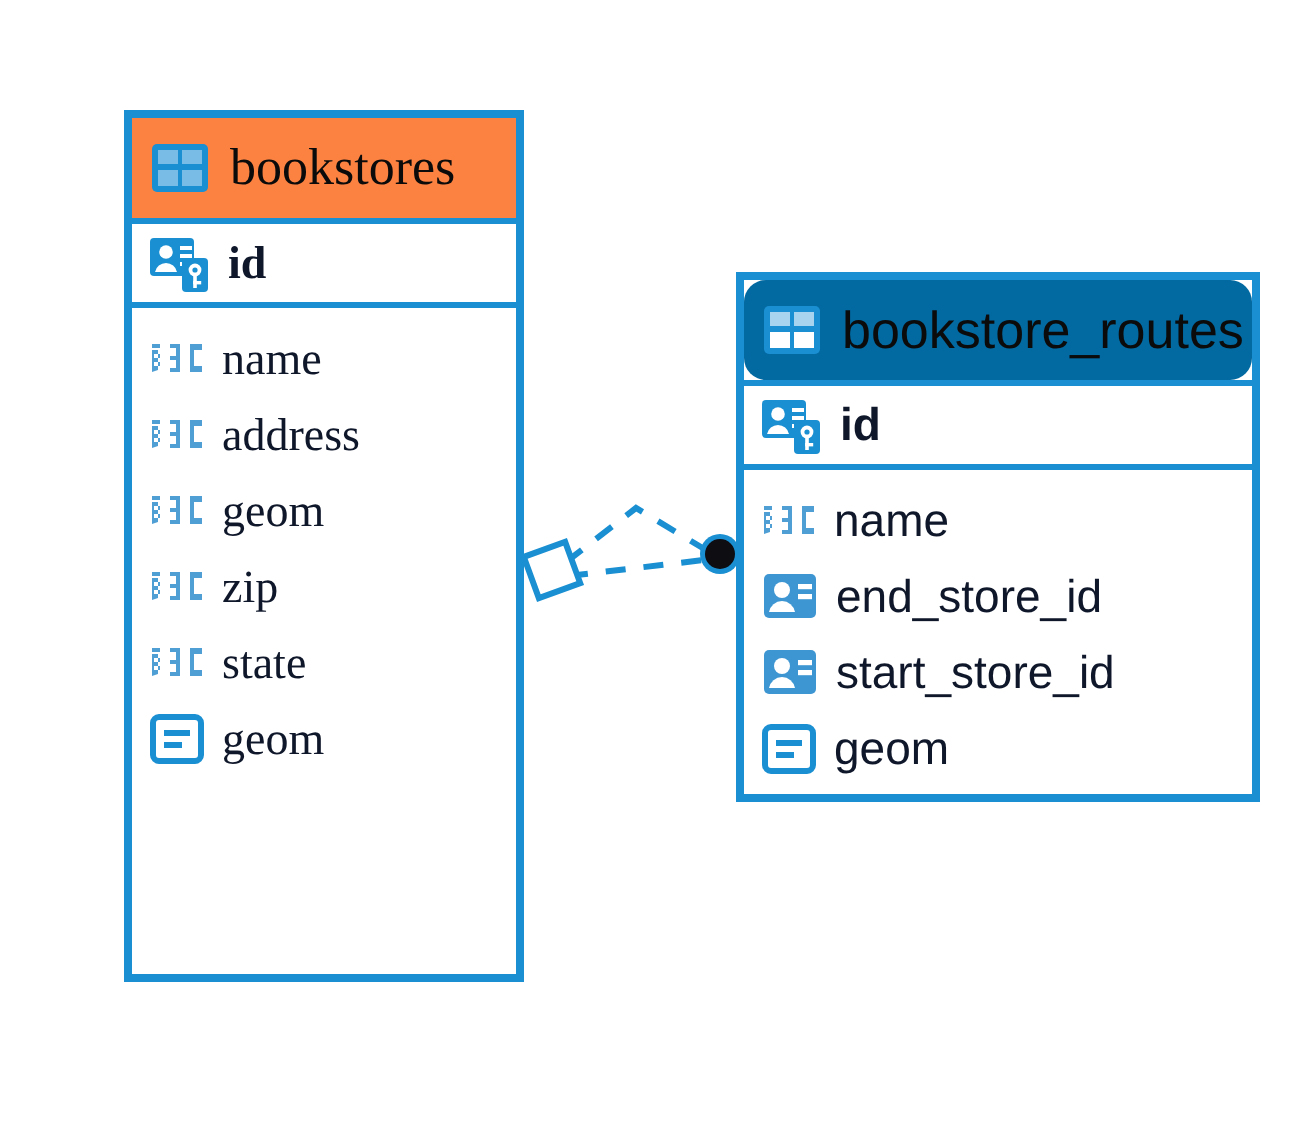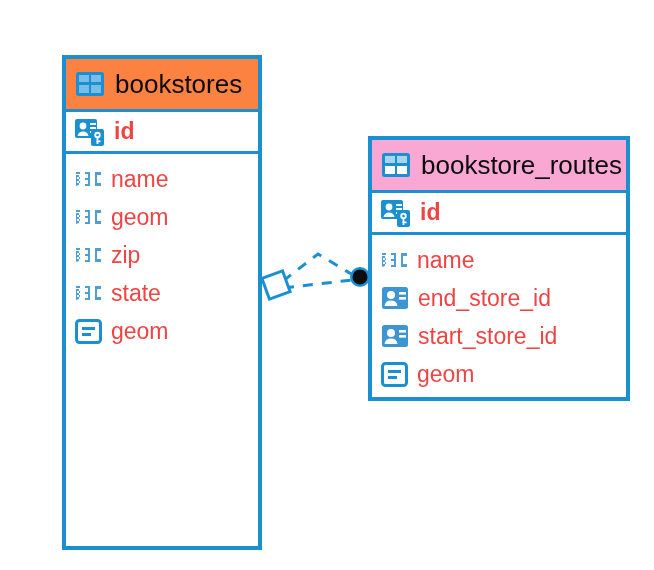--- a/index.html
+++ b/index.html
@@ -22,21 +22,21 @@
   }
   .entity-header{
     display:flex;
     align-items:center;
     gap:10px;
     padding:6px 10px 6px 9px;
     box-sizing:border-box;
     height:50px;
   }
   .entity-header.accent{background:#fb8241;}
-  .entity-header.plain{background:#f9a8d4;}
+  .entity-header.plain{background:#0369a1;border-radius:11px;}
   .entity-title{
     font-size:26px;
     color:#0b0b0b;
     line-height:1;
     white-space:nowrap;
   }
   .fields{padding:0;}
   .field{
     display:flex;
     align-items:center;
@@ -45,21 +45,21 @@
     padding-left:9px;
     box-sizing:border-box;
   }
   .field.pk{
     height:45px;
     border-bottom:3px solid #1a8fd1;
     border-top:3px solid #1a8fd1;
   }
   .field-label{
     font-size:23px;
-    color:#ef4444;
+    color:#0f172a;
     line-height:1;
     white-space:nowrap;
   }
   .field.pk .field-label{font-weight:bold;}
   .field-pad-top{height:6px;}
   .field-pad-bot{height:8px;}
 
   
   .icon{flex:0 0 auto;display:block;}
   .icon-grid{width:30px;height:26px;}
@@ -85,21 +85,21 @@
     <g transform="translate(276,285) rotate(-20)">
       <rect x="-11" y="-11" width="22" height="22" fill="#ffffff" stroke="#1a8fd1" stroke-width="3"></rect>
     </g>
 
     <g>
       <circle cx="360" cy="277" r="10" fill="#1a8fd1"></circle>
       <circle cx="360" cy="277" r="7.5" fill="#0d0d12"></circle>
     </g>
   </svg>
 
-  <div class="entity" style="left:62px;top:55px;width:200px;height:495px;">
+  <div class="entity" style="left:62px;top:55px;width:200px;height:436px;font-family:Liberation Serif, serif;">
 
     <div class="entity-header accent">
       <svg class="icon icon-grid" viewBox="0 0 30 26">
         <rect x="1" y="1" width="28" height="24" rx="2.5" fill="#1a8fd1"></rect>
         <rect x="4" y="4" width="10" height="7" fill="#79bde6"></rect>
         <rect x="16" y="4" width="10" height="7" fill="#79bde6"></rect>
         <rect x="4" y="14" width="10" height="8" fill="#79bde6"></rect>
         <rect x="16" y="14" width="10" height="8" fill="#79bde6"></rect>
       </svg>
       <span class="entity-title">bookstores</span>
@@ -130,20 +130,28 @@
         <svg class="icon icon-abc" viewBox="0 0 27 16">
           <path d="M1 15 V4 h3 v2 h-2 v2 h2 v2 h-2 v2 h2 v2 z M1 1 h4 v2 h-4 z M4 6 h1 v2 h-1 z M4 10 h1 v2 h-1 z" fill="#4f9fd4"></path>
           <path d="M10 1 h5 v14 h-5 v-2 h3 v-4 h-3 v-2 h3 v-4 h-3 z" fill="#4f9fd4"></path>
           <path d="M20 1 h6 v3 h-4 v8 h4 v3 h-6 z" fill="#4f9fd4"></path>
         </svg>
         <span class="field-label">name</span>
       </div>
 
 
 
+      <div class="field">
+        <svg class="icon icon-abc" viewBox="0 0 27 16">
+          <path d="M1 15 V4 h3 v2 h-2 v2 h2 v2 h-2 v2 h2 v2 z M1 1 h4 v2 h-4 z M4 6 h1 v2 h-1 z M4 10 h1 v2 h-1 z" fill="#4f9fd4"></path>
+          <path d="M10 1 h5 v14 h-5 v-2 h3 v-4 h-3 v-2 h3 v-4 h-3 z" fill="#4f9fd4"></path>
+          <path d="M20 1 h6 v3 h-4 v8 h4 v3 h-6 z" fill="#4f9fd4"></path>
+        </svg>
+        <span class="field-label">address</span>
+      </div>
 
 
       <div class="field">
         <svg class="icon icon-abc" viewBox="0 0 27 16">
           <path d="M1 15 V4 h3 v2 h-2 v2 h2 v2 h-2 v2 h2 v2 z M1 1 h4 v2 h-4 z M4 6 h1 v2 h-1 z M4 10 h1 v2 h-1 z" fill="#4f9fd4"></path>
           <path d="M10 1 h5 v14 h-5 v-2 h3 v-4 h-3 v-2 h3 v-4 h-3 z" fill="#4f9fd4"></path>
           <path d="M20 1 h6 v3 h-4 v8 h4 v3 h-6 z" fill="#4f9fd4"></path>
         </svg>
         <span class="field-label">geom</span>
       </div>

